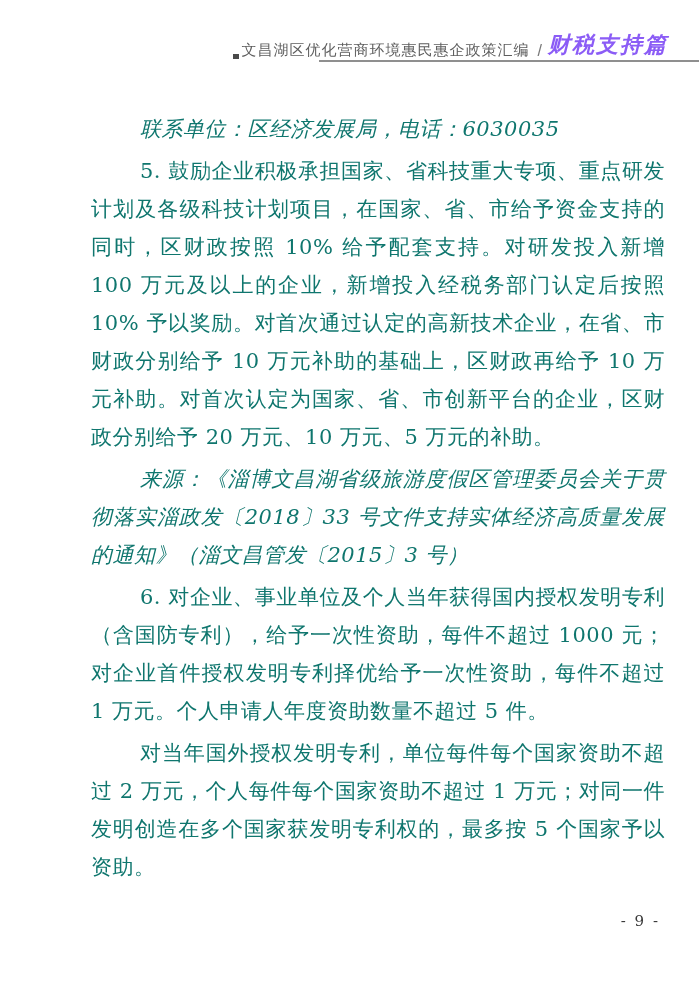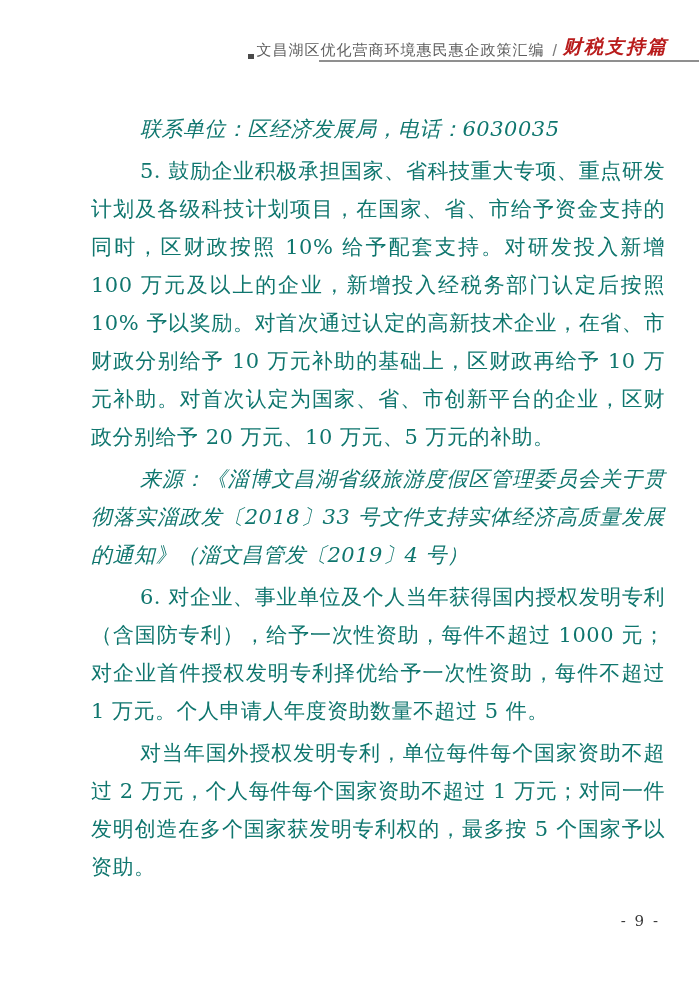--- a/index.html
+++ b/index.html
@@ -40,24 +40,24 @@
     letter-spacing: 1px;
   }
   .header-sep {
     font-family: "Liberation Sans", sans-serif;
     font-size: 16px;
     color: #777777;
     margin: 0 6px 0 8px;
   }
   .section-title {
     font-family: "DejaVu Serif", serif;
-    font-size: 19px;
+    font-size: 22px;
     font-weight: bold;
     font-style: italic;
-    color: #b91c1c;
+    color: #8b5cf6;
     letter-spacing: 2px;
   }
   .header-rule {
     position: absolute;
     top: 60px;
     left: 291px;
     right: 0;
     height: 2px;
     background: #8f8f8f;
   }
@@ -104,20 +104,20 @@
     <span class="header-marker"></span>
     <span class="booklet-title">文昌湖区优化营商环境惠民惠企政策汇编</span>
     <span class="header-sep">/</span>
     <span class="section-title">财税支持篇</span>
   </div>
   <div class="header-rule"></div>
 
   <div class="content">
     <p class="para kai">联系单位：区经济发展局，电话：6030035</p>
     <p class="para">5. 鼓励企业积极承担国家、省科技重大专项、重点研发计划及各级科技计划项目，在国家、省、市给予资金支持的同时，区财政按照 10% 给予配套支持。对研发投入新增 100 万元及以上的企业，新增投入经税务部门认定后按照 10% 予以奖励。对首次通过认定的高新技术企业，在省、市财政分别给予 10 万元补助的基础上，区财政再给予 10 万元补助。对首次认定为国家、省、市创新平台的企业，区财政分别给予 20 万元、10 万元、5 万元的补助。</p>
-    <p class="para kai">来源：《淄博文昌湖省级旅游度假区管理委员会关于贯彻落实淄政发〔2018〕33 号文件支持实体经济高质量发展的通知》（淄文昌管发〔2019〕4 号）</p>
+    <p class="para kai">来源：《淄博文昌湖省级旅游度假区管理委员会关于贯彻落实淄政发〔2018〕33 号文件支持实体经济高质量发展的通知》（淄文昌管发〔2015〕3 号）</p>
     <p class="para">6. 对企业、事业单位及个人当年获得国内授权发明专利（含国防专利），给予一次性资助，每件不超过 1000 元；对企业首件授权发明专利择优给予一次性资助，每件不超过 1 万元。个人申请人年度资助数量不超过 5 件。</p>
     <p class="para">对当年国外授权发明专利，单位每件每个国家资助不超过 2 万元，个人每件每个国家资助不超过 1 万元；对同一件发明创造在多个国家获发明专利权的，最多按 5 个国家予以资助。</p>
   </div>
 
   <div class="page-number">- 9 -</div>
 
 </div>
 
 </body></html>

